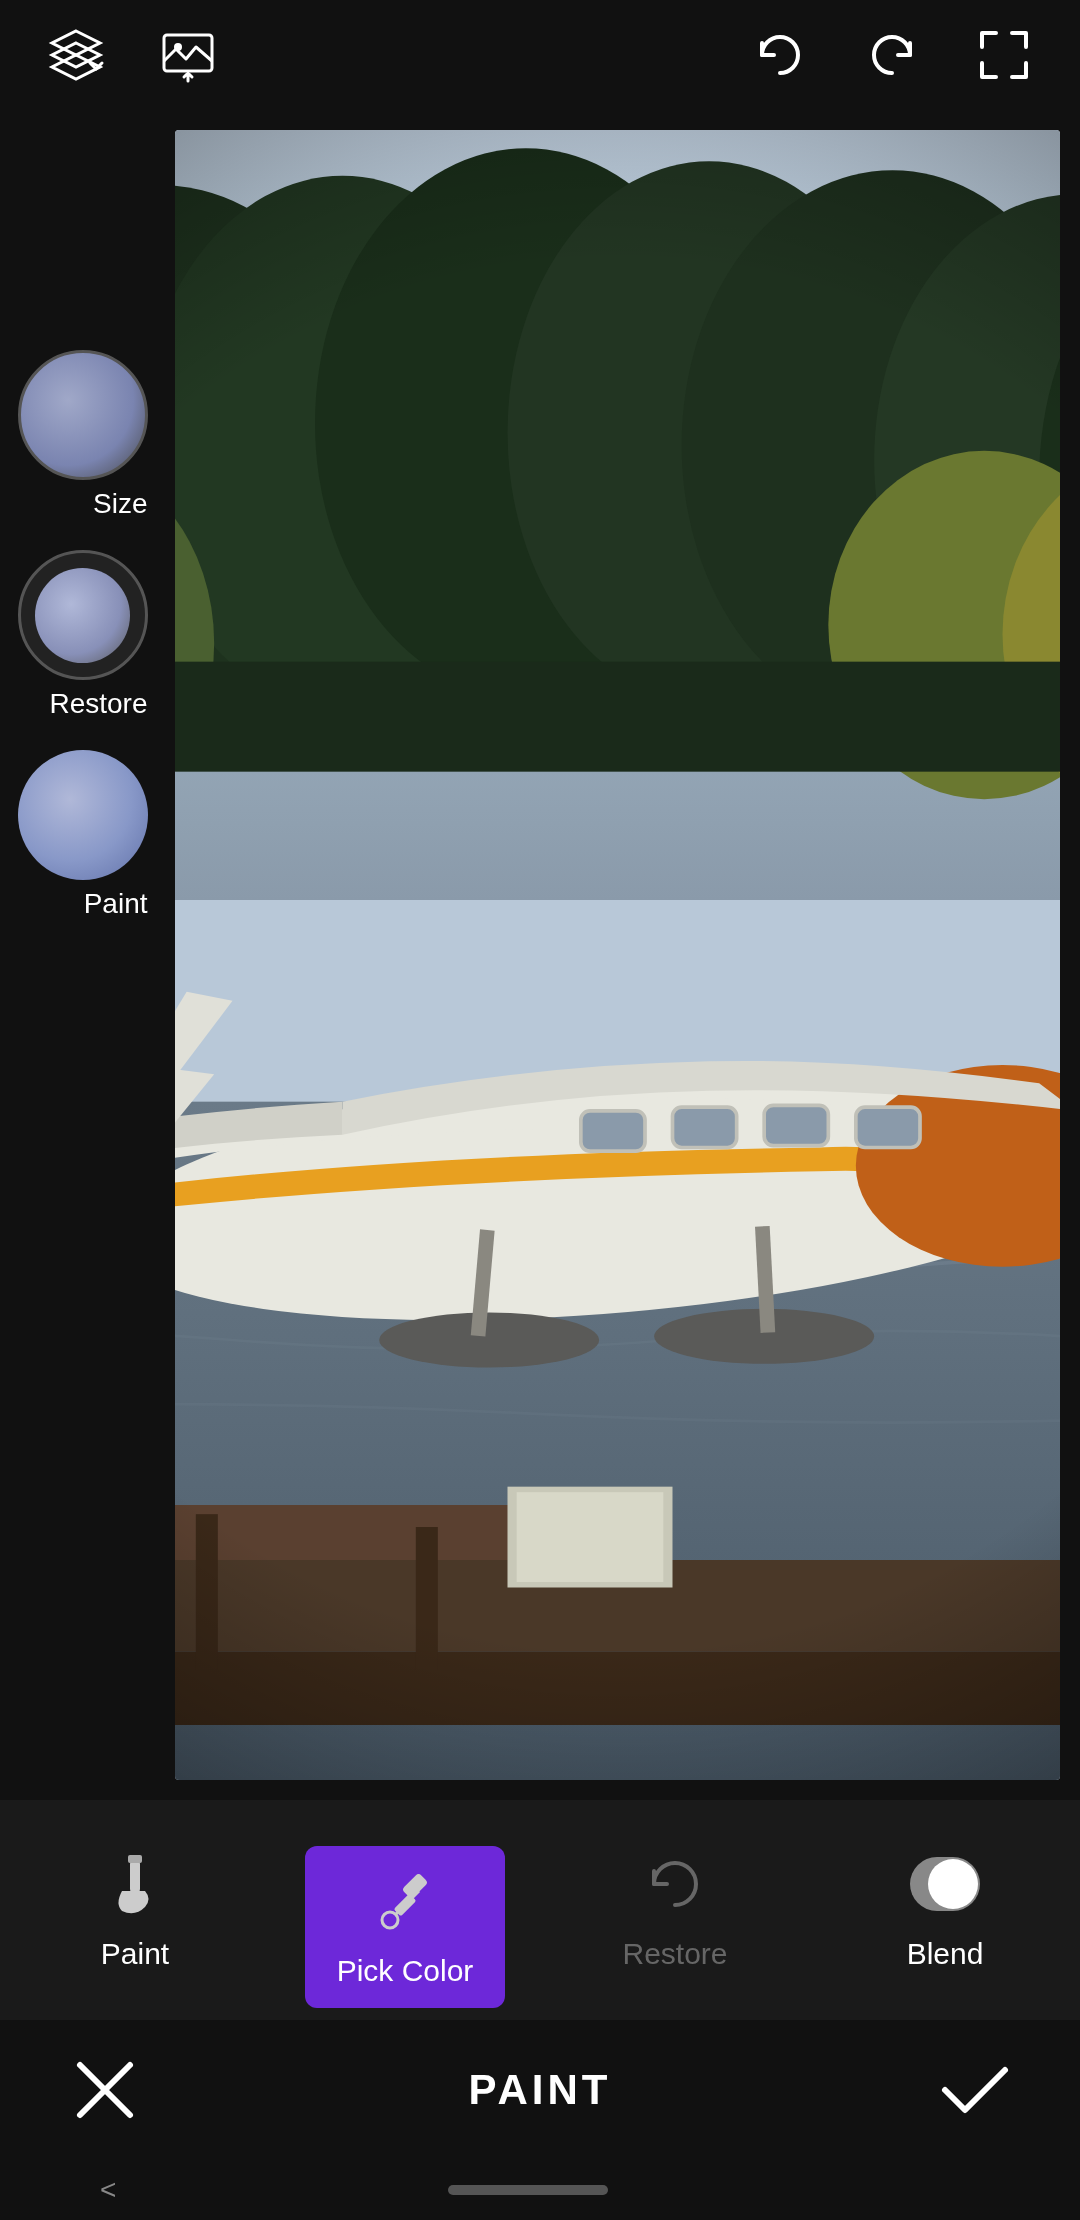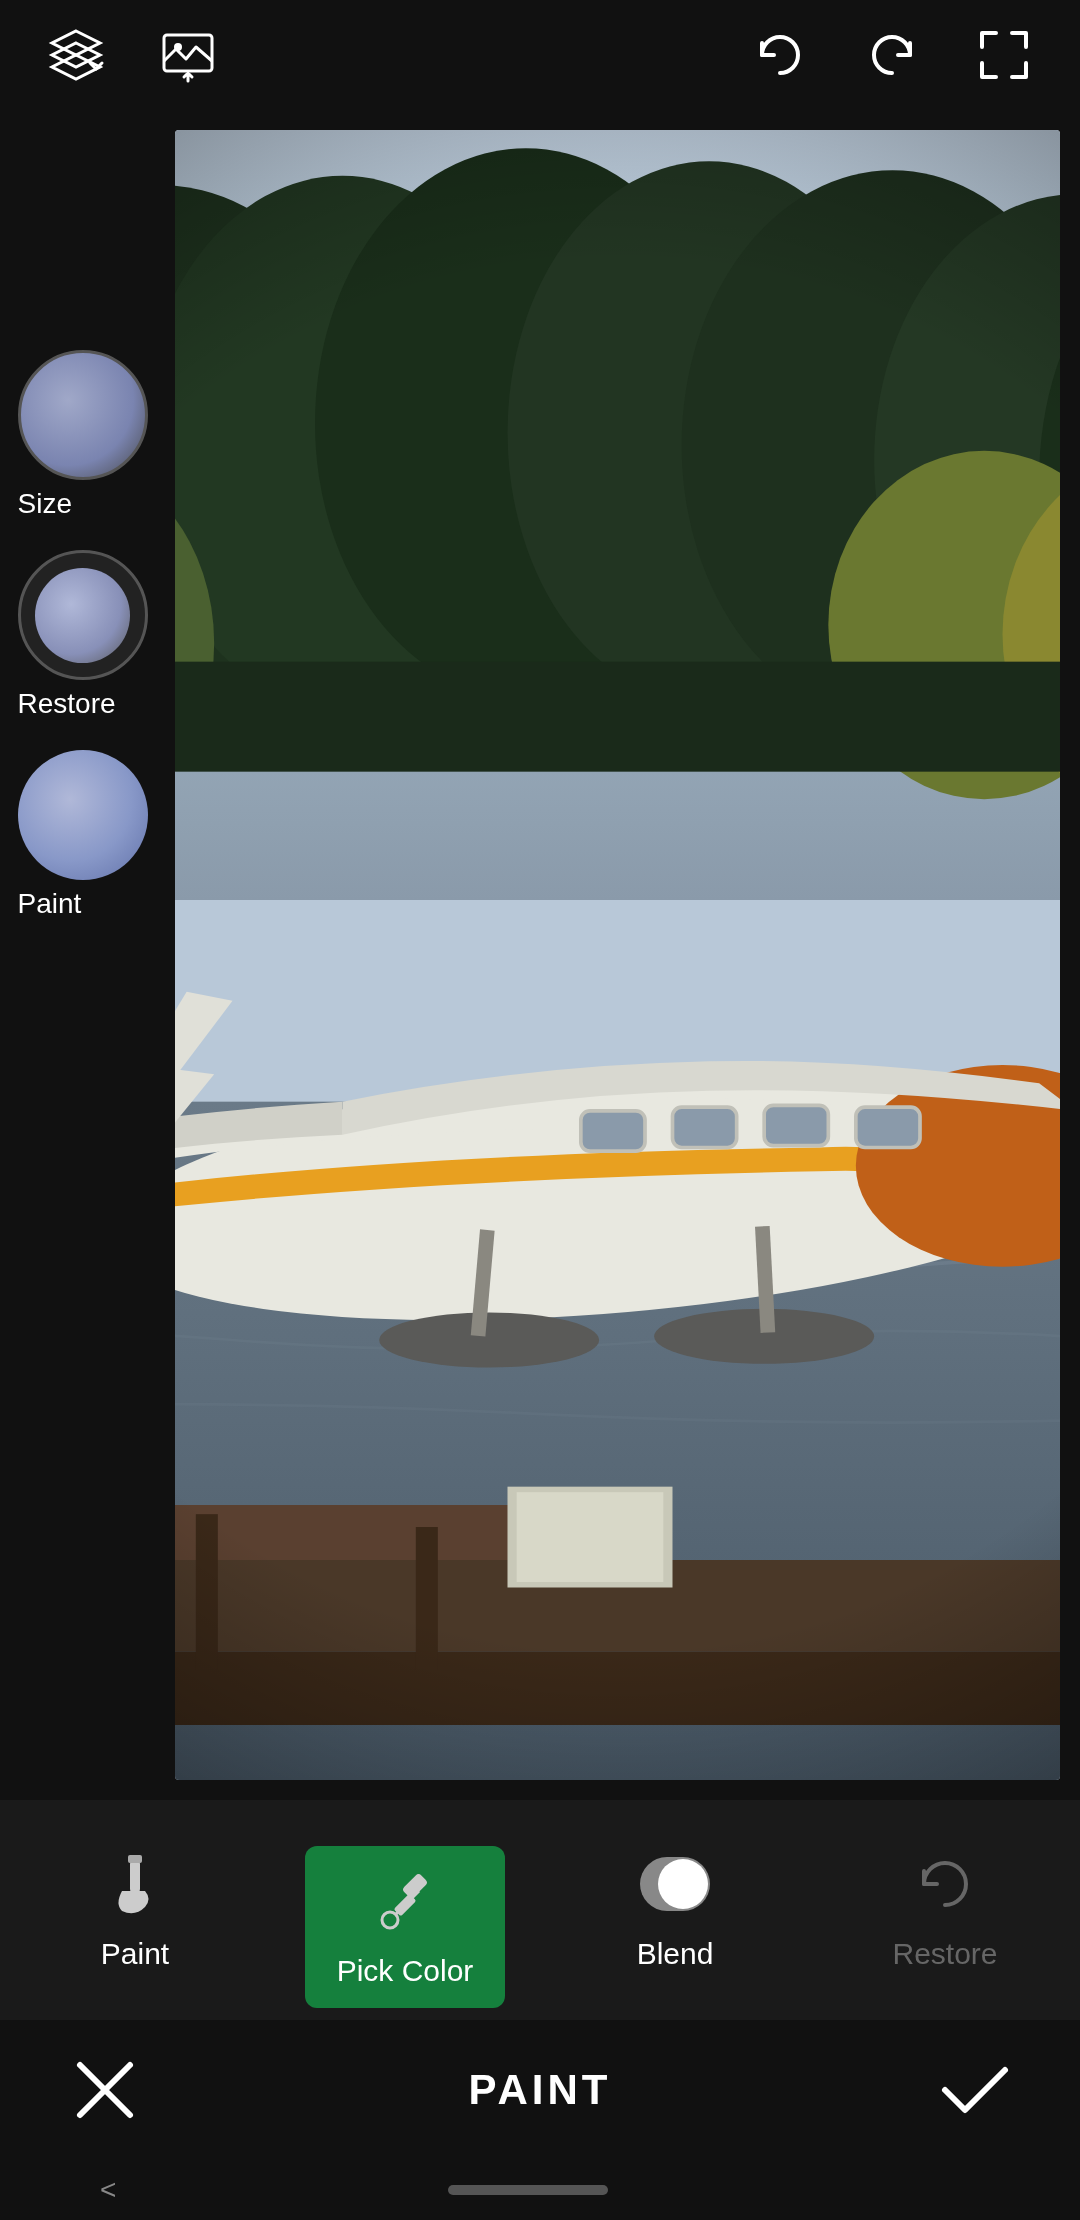--- a/index.html
+++ b/index.html
@@ -49,21 +49,21 @@
       align-items: center;
       justify-content: flex-start;
       padding-top: 240px;
       gap: 30px;
       z-index: 5;
     }
 
     .brush-control {
       display: flex;
       flex-direction: column;
-      align-items: flex-start;
+      align-items: flex-end;
       gap: 8px;
     }
     .brush-control-label {
       font-size: 28px;
       color: #fff;
     }
 
     
     .circle-size {
       width: 130px; height: 130px;
@@ -144,21 +144,21 @@
       display: flex;
       flex-direction: column;
       align-items: center;
       gap: 18px;
       cursor: pointer;
       padding: 20px 30px;
       border-radius: 12px;
       min-width: 200px;
     }
     .tool-item.active {
-      background: #15803d;
+      background: #6d28d9;
       margin-top: 33px;
     }
     .tool-label {
       font-size: 30px;
       color: #fff;
     }
     .tool-label.dimmed {
       color: #666;
     }
     .tool-icon {
@@ -426,35 +426,35 @@
         <rect x="30" y="28" width="10" height="22" rx="2" fill="#ccc" transform="rotate(45, 35, 39)"></rect>
         <circle cx="20" cy="54" r="8" fill="none" stroke="#ccc" stroke-width="3"></circle>
         <path d="M25,49 L49,25" stroke="#ccc" stroke-width="3"></path>
       </svg>
     </div>
     <span class="tool-label">Pick Color</span>
   </div>
 
   <div class="tool-item">
     <div class="tool-icon">
+      <svg viewBox="0 0 70 70" fill="none" width="70" height="70">
+        <path d="M14,35 A21,21 0 1,1 35,56" stroke="#666" stroke-width="4" fill="none" stroke-linecap="round"></path>
+        <path d="M14,22 L14,35 L27,35" stroke="#666" stroke-width="4" fill="none" stroke-linecap="round" stroke-linejoin="round"></path>
+      </svg>
+    </div>
+    <span class="tool-label dimmed">Restore</span>
+  </div>
+
+  <div class="tool-item">
+    <div class="tool-icon">
       <div class="toggle-track">
         <div class="toggle-knob"></div>
       </div>
     </div>
     <span class="tool-label">Blend</span>
-  </div>
-
-  <div class="tool-item">
-    <div class="tool-icon">
-      <svg viewBox="0 0 70 70" fill="none" width="70" height="70">
-        <path d="M14,35 A21,21 0 1,1 35,56" stroke="#666" stroke-width="4" fill="none" stroke-linecap="round"></path>
-        <path d="M14,22 L14,35 L27,35" stroke="#666" stroke-width="4" fill="none" stroke-linecap="round" stroke-linejoin="round"></path>
-      </svg>
-    </div>
-    <span class="tool-label dimmed">Restore</span>
   </div>
 
 </div>
 
 <div class="bottom-action-bar">
   <div class="action-cancel">
     <svg viewBox="0 0 90 90" fill="none" width="90" height="90">
       <path d="M20,20 L70,70 M70,20 L20,70" stroke="#fff" stroke-width="6" stroke-linecap="round"></path>
     </svg>
   </div>

